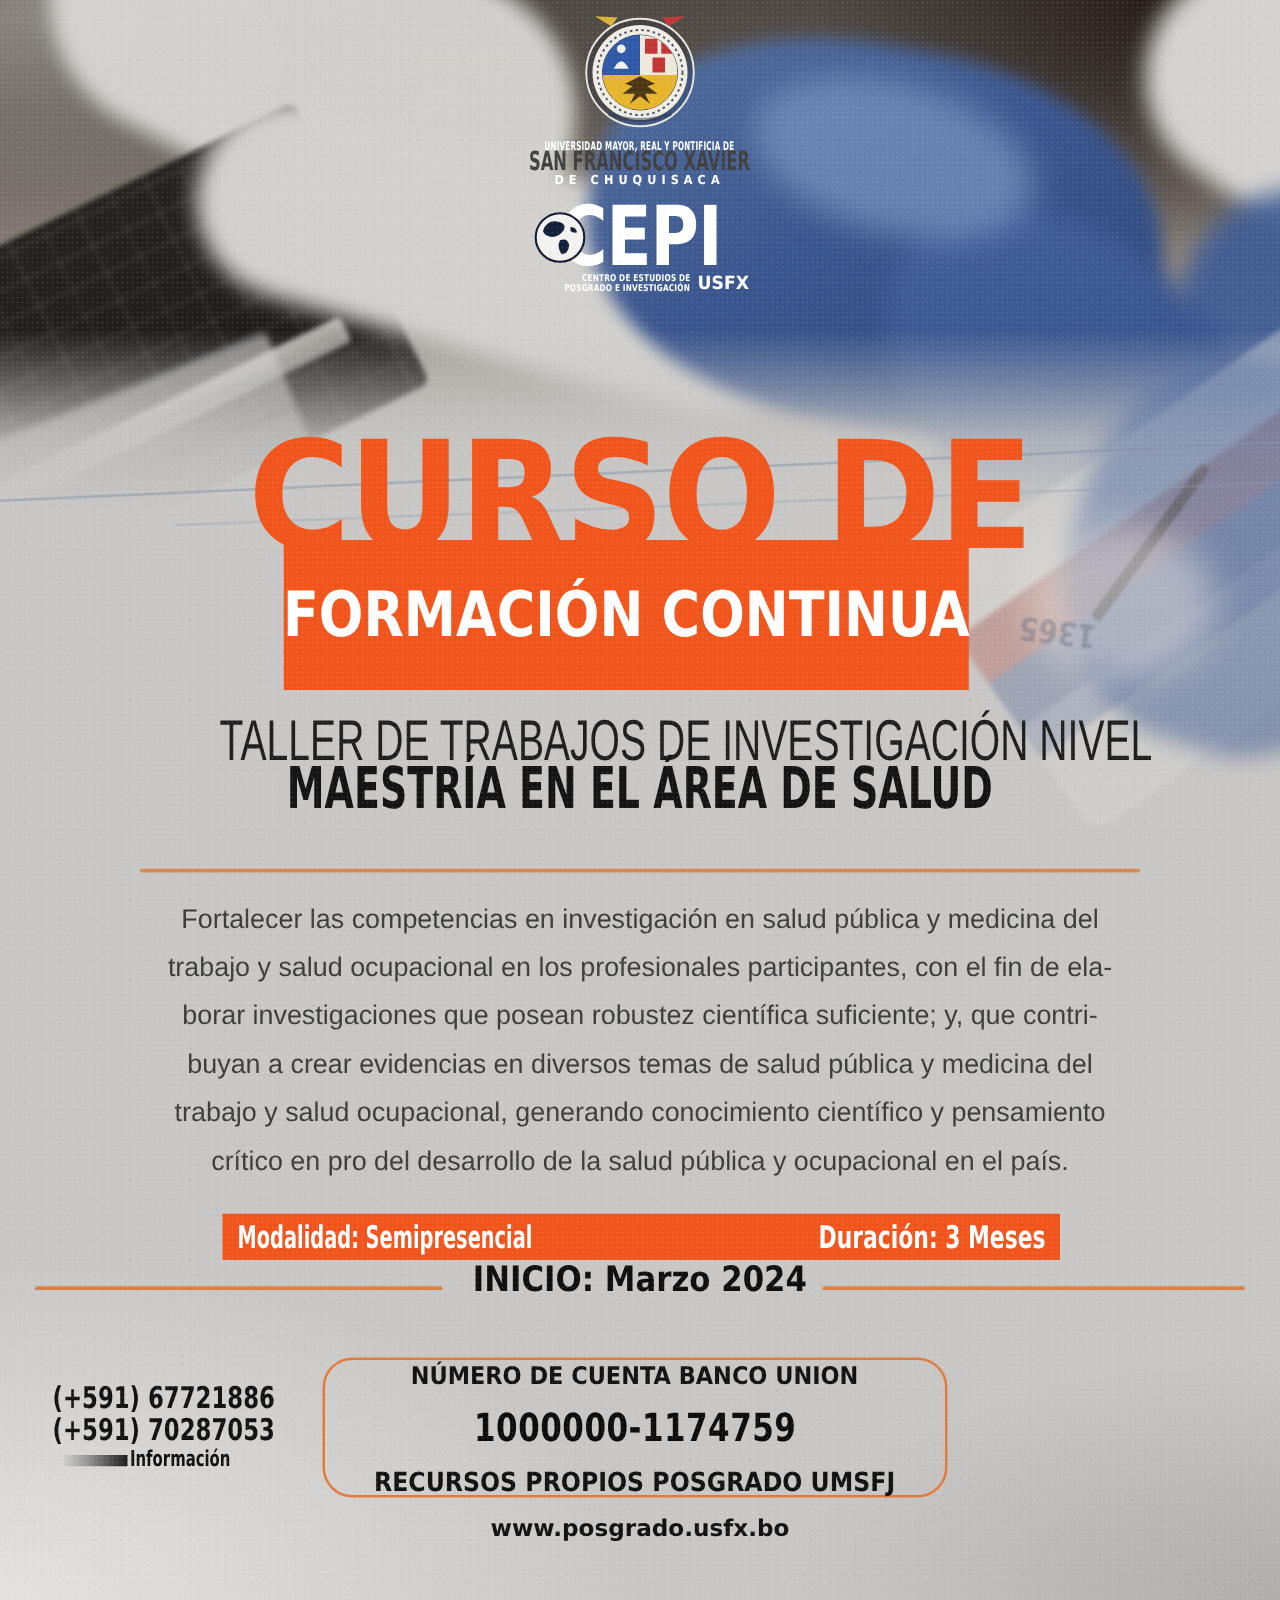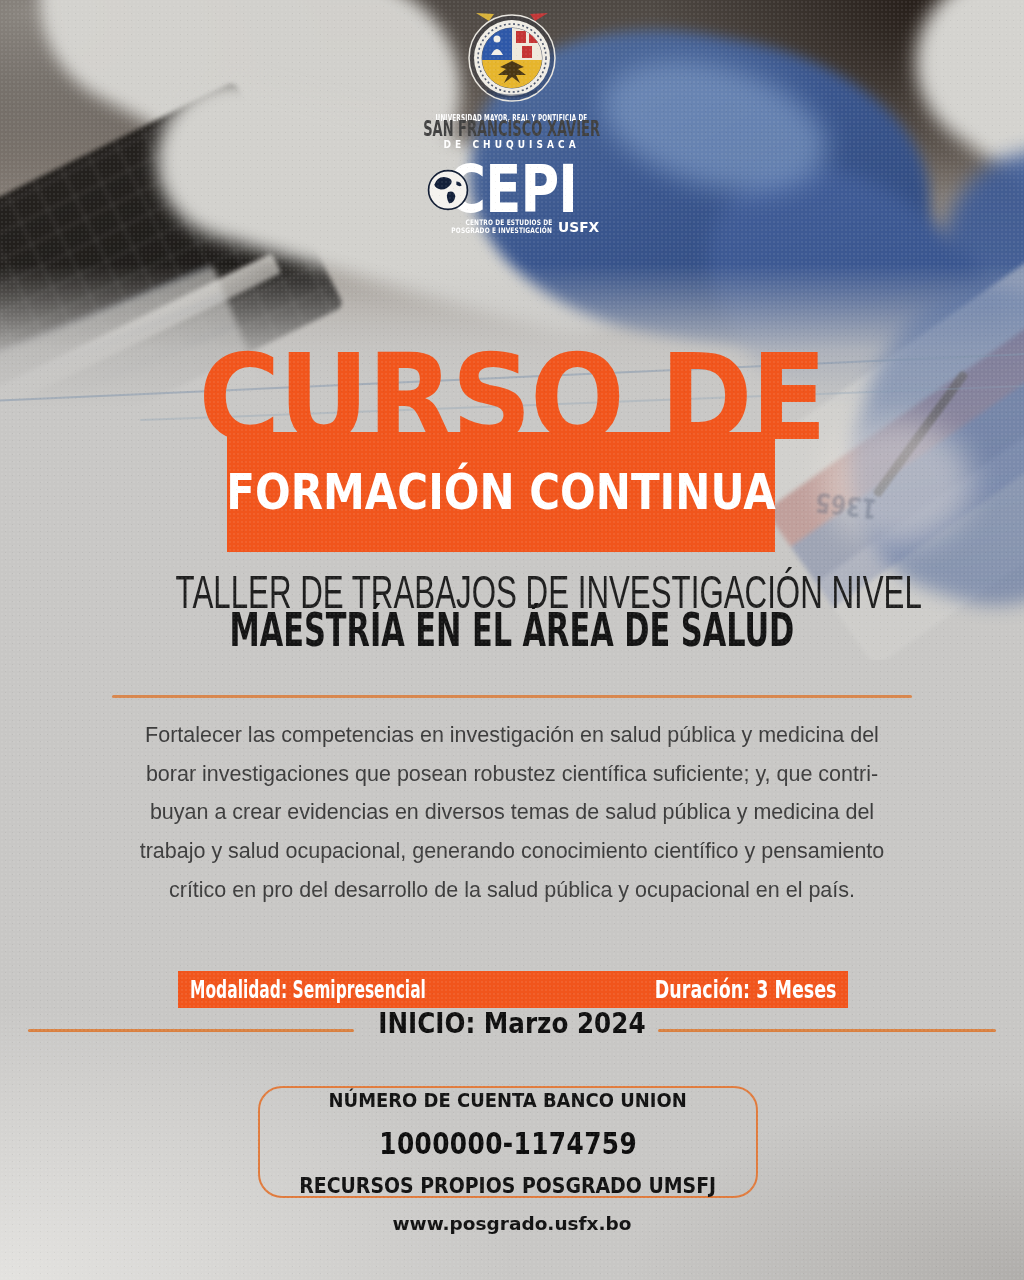--- a/index.html
+++ b/index.html
@@ -188,35 +188,44 @@
       <span class="banner-text heavy sx" style="--sx:.84">FORMACIÓN CONTINUA</span>
     </div>
 
     <div class="abs ctr sub1"><span class="sx" style="--sx:.68">TALLER DE TRABAJOS DE INVESTIGACIÓN NIVEL</span></div>
     <div class="abs ctr sub2 heavy"><span class="sx" style="--sx:.66">MAESTRÍA EN EL ÁREA DE SALUD</span></div>
 
     <div class="abs divider"></div>
 
     <div class="abs desc">
       <div>Fortalecer las competencias en investigación en salud pública y medicina del</div>
+      <div>trabajo y salud ocupacional en los profesionales participantes, con el fin de ela-</div>
       <div>borar investigaciones que posean robustez científica suficiente; y, que contri-</div>
       <div>buyan a crear evidencias en diversos temas de salud pública y medicina del</div>
       <div>trabajo y salud ocupacional, generando conocimiento científico y pensamiento</div>
       <div>crítico en pro del desarrollo de la salud pública y ocupacional en el país.</div>
     </div>
 
     <div class="abs meta-bar">
       <span class="heavy sx sx-l" style="--sx:.62">Modalidad: Semipresencial</span>
       <span class="heavy sx sx-r" style="--sx:.7">Duración: 3 Meses</span>
     </div>
 
     <div class="abs ctr start-text heavy"><span class="sx" style="--sx:.88">INICIO: Marzo 2024</span></div>
     <div class="abs start-line sl-l"></div>
     <div class="abs start-line sl-r"></div>
 
+    <div class="abs contact">
+      <div class="phone heavy"><span class="sx sx-l" style="--sx:.76">(+591) 67721886</span></div>
+      <div class="phone heavy"><span class="sx sx-l" style="--sx:.76">(+591) 70287053</span></div>
+      <div class="info-row">
+        <div class="info-bar"></div>
+        <span class="info-label heavy sx sx-l" style="--sx:.68">Información</span>
+      </div>
+    </div>
 
     <div class="abs bank">
       <div class="bank-l1 heavy"><span class="sx" style="--sx:.92">NÚMERO DE CUENTA BANCO UNION</span></div>
       <div class="bank-l2 heavy"><span class="sx" style="--sx:.8">1000000-1174759</span></div>
       <div class="bank-l3 heavy"><span class="sx" style="--sx:.9">RECURSOS PROPIOS POSGRADO UMSFJ</span></div>
     </div>
 
     <div class="abs ctr website heavy"><span class="sx">www.posgrado.usfx.bo</span></div>
 
   </div>

